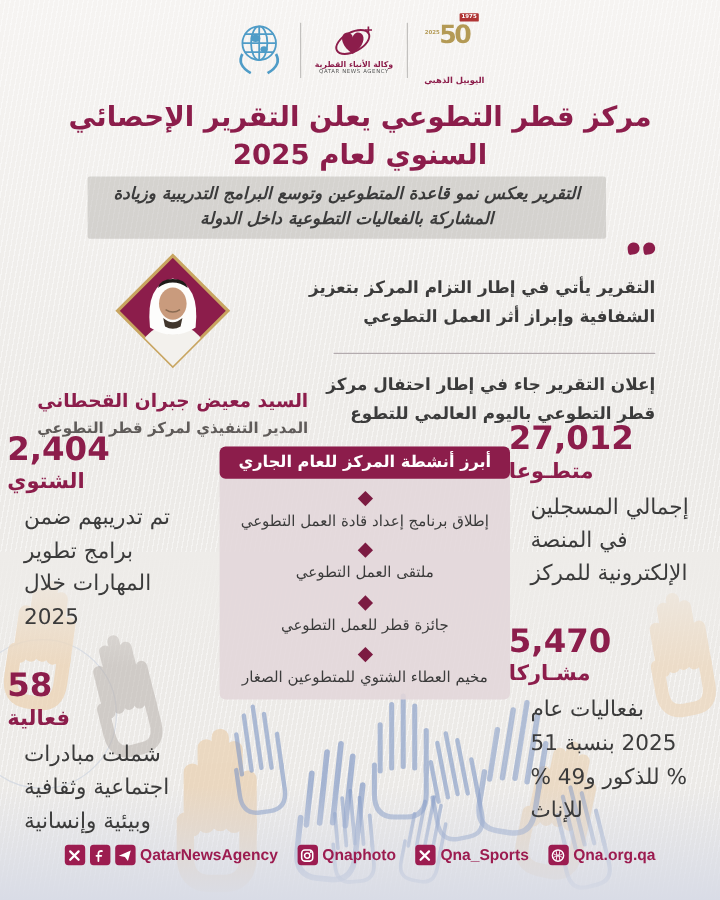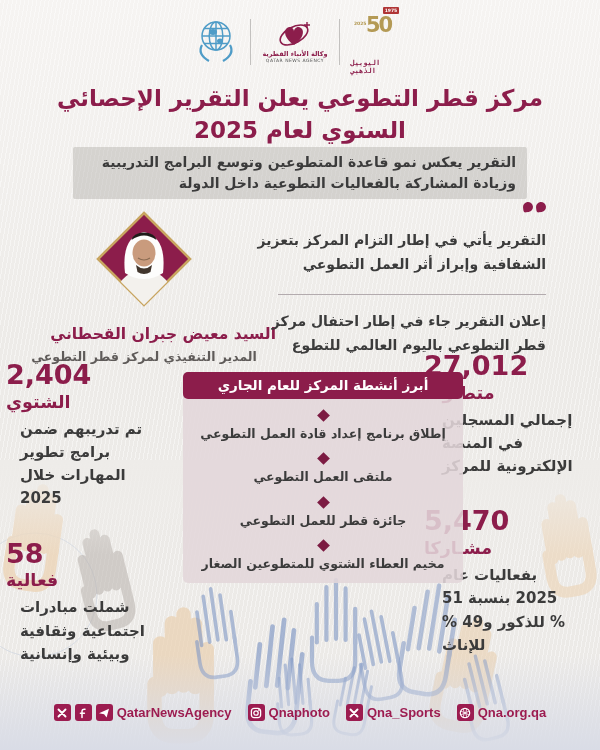--- a/index.html
+++ b/index.html
@@ -14,51 +14,51 @@
   .logos{top:13px;left:0;right:0;height:58px;display:flex;justify-content:center;align-items:center;gap:11px;}
   .logo-div{width:1px;height:46px;background:#c3c1bf;}
   .qna-logo{display:flex;flex-direction:column;align-items:center;line-height:1.1;}
   .qna-ar{font-size:6.5px;font-weight:bold;color:#8c1d4b;margin-top:1px;}
   .qna-en{font-size:4.5px;letter-spacing:.5px;color:#555;}
   .jub{position:relative;display:flex;flex-direction:column;align-items:center;width:56px;}
   .jub-top{position:relative;height:32px;display:flex;align-items:center;}
   .jub-50{font-size:21px;font-weight:bold;color:#b49a55;letter-spacing:-2px;line-height:1;}
   .jub-1975{position:absolute;top:-2px;right:-8px;background:#b03535;color:#fff;font-size:4.5px;font-weight:bold;padding:1px 2px;border-radius:1px;}
   .jub-2025{position:absolute;left:-12px;top:12px;font-size:4.5px;color:#b49a55;font-weight:bold;}
-  .jub-label{font-size:7px;font-weight:bold;color:#8c1d4b;margin-top:18px;font-family:Liberation Mono, monospace;}
+  .jub-label{font-size:7px;font-weight:bold;color:#8c1d4b;margin-top:18px;}
   
   .title{top:82px;left:0;right:0;text-align:center;color:#8c1d4b;font-weight:bold;font-size:23px;line-height:1.4;}
   .subtitle{top:147px;left:73px;width:432px;background:rgba(166,162,158,.38);color:#3b3b3b;
-    font-size:14px;font-weight:bold;line-height:1.5;padding:5px 11px;border-radius:2px;}
+    font-size:14px;font-weight:bold;text-align:center;line-height:1.5;padding:5px 0;border-radius:2px;font-style:italic;}
   
   .portrait{top:203px;left:94px;}
-  .person-name{top:325px;left:12px;width:264px;text-align:right;color:#8c1d4b;font-size:15.5px;font-weight:bold;}
+  .person-name{top:325px;left:12px;width:264px;text-align:center;color:#8c1d4b;font-size:15.5px;font-weight:bold;}
   .person-role{top:349px;left:12px;width:264px;text-align:center;color:#5f5b59;font-size:12.5px;font-weight:600;}
   
   .qmark{top:202px;right:54px;display:flex;gap:3px;}
   .tear{width:10px;height:10px;background:#8c1d4b;border-radius:50% 50% 50% 2px;transform:rotate(-8deg);}
   .quote{right:54px;width:292px;text-align:right;color:#3b3b3b;font-size:14px;font-weight:bold;line-height:1.7;}
   .q1{top:229px;} .q2{top:310px;}
   .qdiv{top:294px;right:54px;width:268px;height:1px;background:#b3abae;}
   
   .statcol{width:170px;text-align:left;}
   .col-left{left:6px;top:360px;} .col-right{left:424px;top:351px;}
   .stat-value{color:#8c1d4b;font-size:27px;font-weight:bold;line-height:1.1;}
   .stat-unit{color:#8c1d4b;font-size:17.5px;font-weight:bold;margin-top:2px;}
-  .stat-desc{color:#3b3b3b;font-size:15px;font-weight:bold;line-height:1.55;margin:6px auto 0;}
+  .stat-desc{color:#3b3b3b;font-size:18px;font-weight:normal;line-height:1.55;margin:6px auto 0;}
   .col-left  .stat-desc{width:142px;}
   .col-right .stat-desc{width:134px;}
   .stat + .stat{margin-top:28px;}
   
-  .panel{left:183px;top:372px;width:280px;min-height:211px;background:rgba(226,214,217,.88);
+  .panel{left:183px;top:372px;width:242px;min-height:211px;background:rgba(226,214,217,.88);
     border-radius:5px;display:flex;flex-direction:column;align-items:center;padding-bottom:10px;box-sizing:border-box;}
   .panel-head{width:100%;background:#8c1d4b;color:#fff;border-radius:5px;font-size:13.5px;font-weight:bold;
     text-align:center;line-height:27px;height:27px;}
   .bullet{width:9px;height:9px;background:#7c1b42;transform:rotate(45deg);margin:12px auto 6px;}
-  .act-item{color:#3b3b3b;font-size:12.5px;font-weight:bold;text-align:center;line-height:1.3;}
+  .act-item{color:#3b3b3b;font-size:12.5px;font-weight:normal;text-align:center;line-height:1.3;}
   
   .footer{top:704px;left:0;right:0;display:flex;justify-content:center;align-items:center;gap:16px;z-index:3;}
   .fgroup{display:flex;align-items:center;gap:4px;}
   .icobox{width:17px;height:17px;background:#9c1c50;border-radius:3px;display:flex;align-items:center;justify-content:center;}
   .flabel{color:#9c1c50;font-size:13px;font-weight:bold;font-family:"Liberation Sans","DejaVu Sans",sans-serif;}
   .deco{pointer-events:none;}
   [dir="rtl"]{direction:rtl;}
 </style>
 </head>
 <body>

